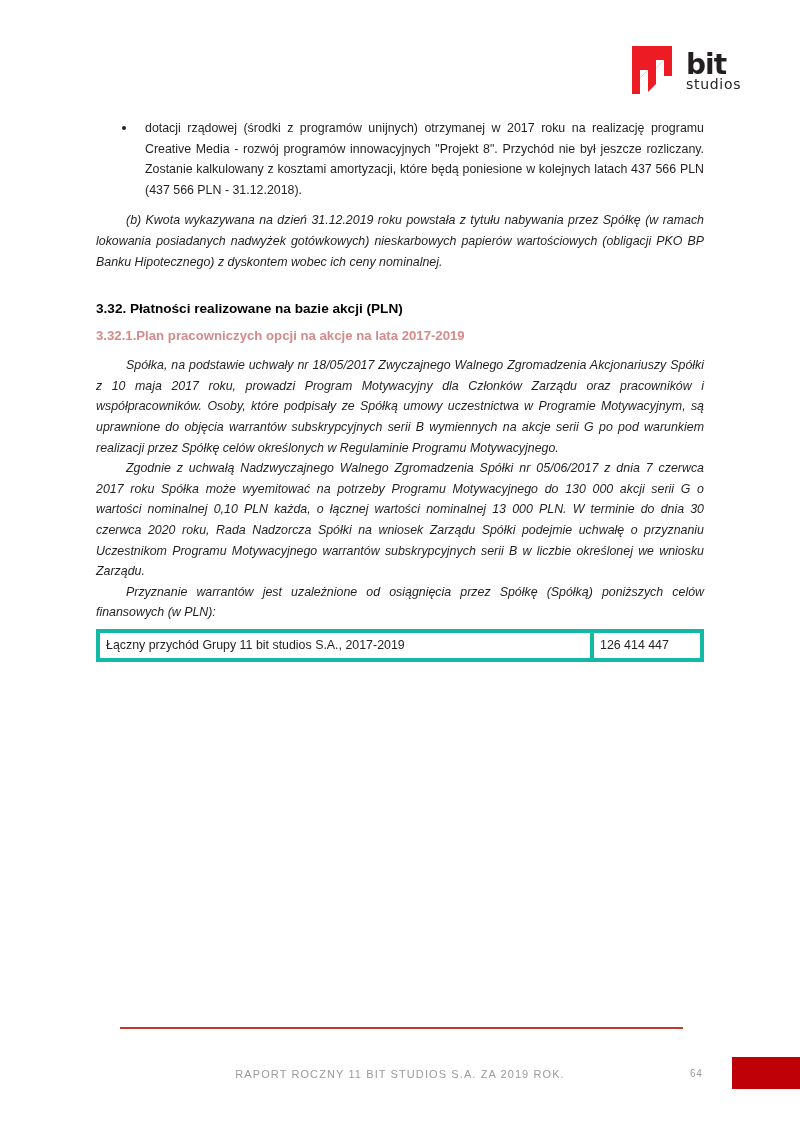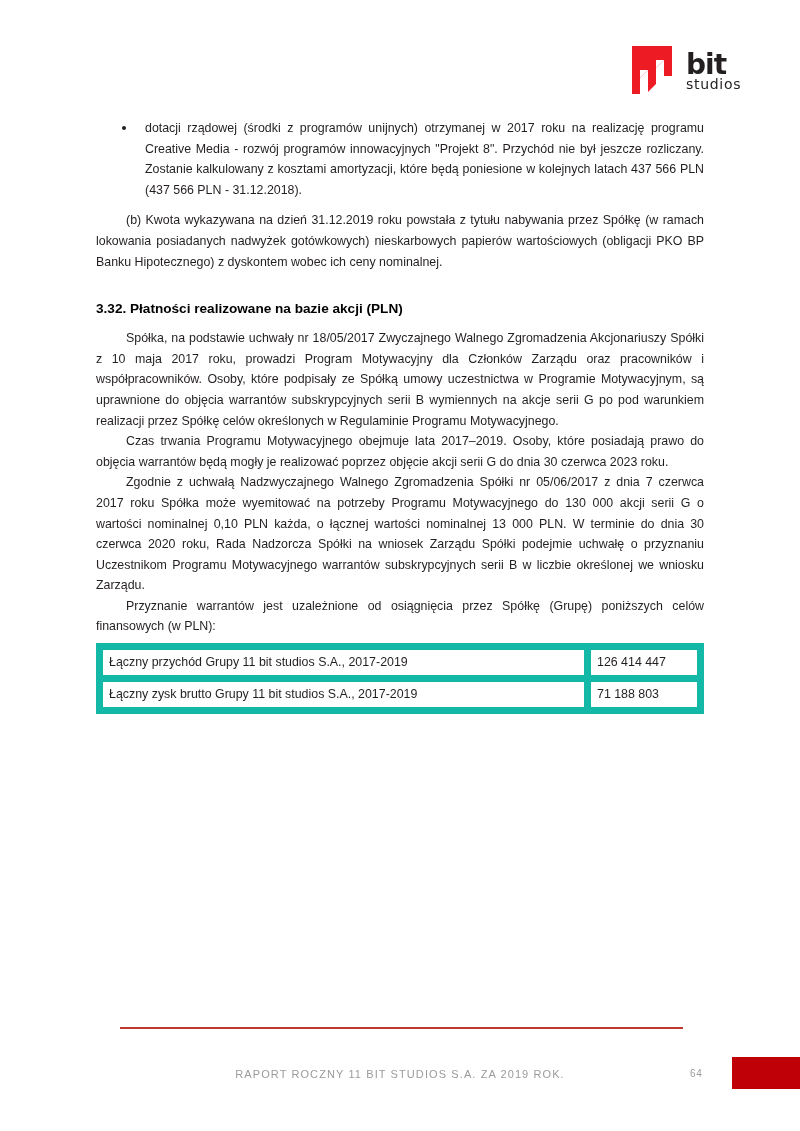--- a/index.html
+++ b/index.html
@@ -66,21 +66,21 @@
     width: 608px;
   }
 
   p.body, li.body {
     font-size: 12.4px;
     line-height: 20.6px;
     text-align: justify;
     margin: 0;
     color: #231f20;
   }
-  p.indent { text-indent: 30px; }
+  p.indent { text-indent: 30px; font-style: italic; }
 
   ul.bullets {
     margin: 0 0 0 0;
     padding: 0 0 0 26px;
     list-style: none;
   }
   ul.bullets li {
     position: relative;
     padding-left: 23px;
     text-align: justify;
@@ -115,21 +115,21 @@
   .gap-md { height: 12px; }
 
   
   table.goals {
     width: 100%;
     border-collapse: collapse;
     margin-top: 6px;
     font-size: 12.4px;
   }
   table.goals td {
-    border: 7px solid #14b8a6;
+    border: 4px solid #14b8a6;
     padding: 3px 6px 4px 6px;
     line-height: 18px;
     color: #231f20;
   }
   table.goals td.label { text-align: left; }
   table.goals td.value {
     text-align: left;
     width: 94px;
     white-space: nowrap;
   }
@@ -193,38 +193,34 @@
 
     <ul class="bullets">
       <li class="body">dotacji rządowej (środki z programów unijnych) otrzymanej w 2017 roku na realizację programu Creative Media - rozwój programów innowacyjnych "Projekt 8". Przychód nie był jeszcze rozliczany. Zostanie kalkulowany z kosztami amortyzacji, które będą poniesione w kolejnych latach 437 566 PLN (437 566 PLN - 31.12.2018).</li>
     </ul>
 
     <div class="gap-sm"></div>
 
     <p class="body indent">(b) Kwota wykazywana na dzień 31.12.2019 roku powstała z tytułu nabywania przez Spółkę (w ramach lokowania posiadanych nadwyżek gotówkowych) nieskarbowych papierów wartościowych (obligacji PKO BP Banku Hipotecznego) z dyskontem wobec ich ceny nominalnej.</p>
 
     <h2 class="section-title">3.32. Płatności realizowane na bazie akcji (PLN)</h2>
+    <h3 class="sub-title">3.32.1.Plan pracowniczych opcji na akcje na lata 2017-2019</h3>
 
     <div class="gap-sm"></div>
 
     <p class="body indent">Spółka, na podstawie uchwały nr 18/05/2017 Zwyczajnego Walnego Zgromadzenia Akcjonariuszy Spółki z 10 maja 2017 roku, prowadzi Program Motywacyjny dla Członków Zarządu oraz pracowników i współpracowników. Osoby, które podpisały ze Spółką umowy uczestnictwa w Programie Motywacyjnym, są uprawnione do objęcia warrantów subskrypcyjnych serii B wymiennych na akcje serii G po pod warunkiem realizacji przez Spółkę celów określonych w Regulaminie Programu Motywacyjnego.</p>
-    <p class="body indent">Czas trwania Programu Motywacyjnego obejmuje lata 2017–2019. Osoby, które posiadają prawo do objęcia warrantów będą mogły je realizować poprzez objęcie akcji serii G do dnia 30 czerwca 2023 roku.</p>
     <p class="body indent">Zgodnie z uchwałą Nadzwyczajnego Walnego Zgromadzenia Spółki nr 05/06/2017 z dnia 7 czerwca 2017 roku Spółka może wyemitować na potrzeby Programu Motywacyjnego do 130 000 akcji serii G o wartości nominalnej 0,10 PLN każda, o łącznej wartości nominalnej 13 000 PLN. W terminie do dnia 30 czerwca 2020 roku, Rada Nadzorcza Spółki na wniosek Zarządu Spółki podejmie uchwałę o przyznaniu Uczestnikom Programu Motywacyjnego warrantów subskrypcyjnych serii B w liczbie określonej we wniosku Zarządu.</p>
-    <p class="body indent">Przyznanie warrantów jest uzależnione od osiągnięcia przez Spółkę (Grupę) poniższych celów finansowych (w PLN):</p>
+    <p class="body indent">Przyznanie warrantów jest uzależnione od osiągnięcia przez Spółkę (Spółką) poniższych celów finansowych (w PLN):</p>
 
     <table class="goals">
       <tbody>
         <tr>
           <td class="label">Łączny przychód Grupy 11 bit studios S.A., 2017-2019</td>
           <td class="value">126 414 447</td>
         </tr>
-        <tr>
-          <td class="label">Łączny zysk brutto Grupy 11 bit studios S.A., 2017-2019</td>
-          <td class="value">71 188 803</td>
-        </tr>
       </tbody>
     </table>
 
     <div class="gap-md"></div>
 
   </div>
 
   <div class="footer-rule"></div>
   <div class="footer-text">RAPORT ROCZNY 11 BIT STUDIOS S.A. ZA 2019 ROK.</div>
   <div class="footer-page">64</div>

